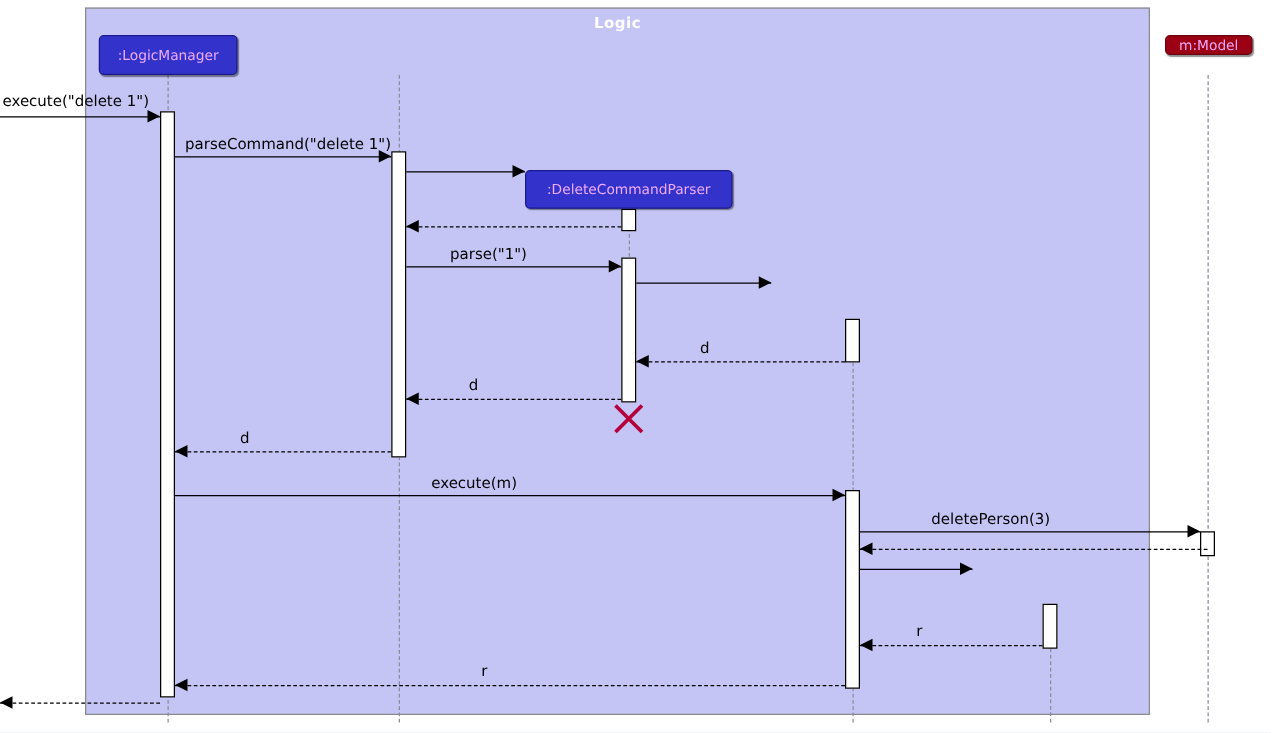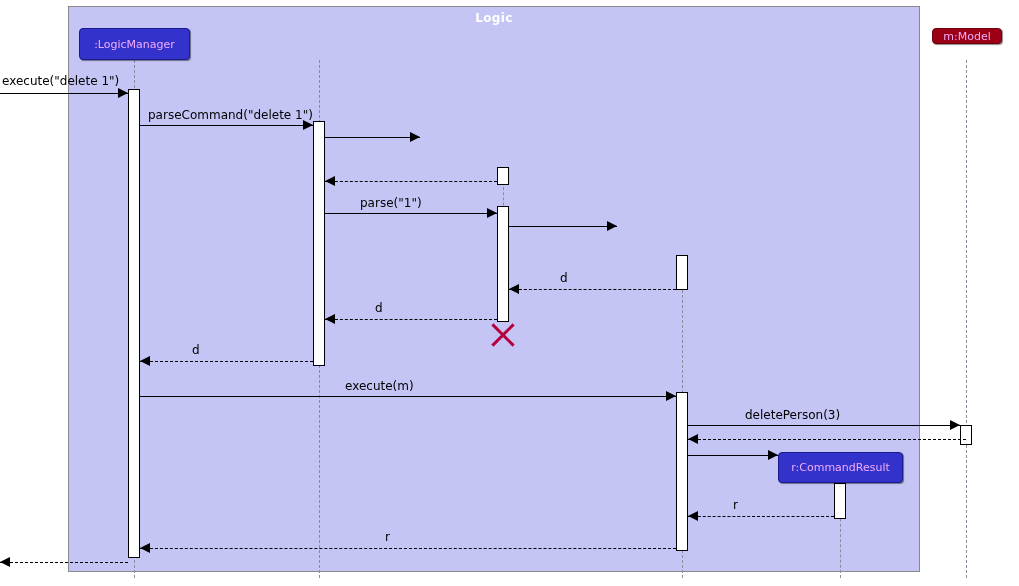--- a/index.html
+++ b/index.html
@@ -171,20 +171,20 @@
     <div class="arrowhead left" style="top: 511px; left: 688px;"></div>
     <div class="msg-label" style="left: 733px; top: 498px;">r</div>
     <div class="msg-line ret" style="left: 140px; top: 548px; width: 536px;"></div>
     <div class="arrowhead left" style="top: 543px; left: 140px;"></div>
     <div class="msg-label" style="left: 385px; top: 530px;">r</div>
     <div class="msg-line ret" style="left: 0px; top: 562px; width: 128px;"></div>
     <div class="arrowhead left" style="top: 557px; left: 0px;"></div>
     <div class="actor logic-actor" style="left: 79px; top: 28px; width: 111px; height: 32px; background: rgb(51, 51, 204);">
       <span>:LogicManager</span>
     </div>
-    <div class="actor logic-actor" style="left: 778px; top: 452px; width: 125px; height: 31px; background: rgb(51, 51, 204);">
-      <span>r:CommandResult</span>
+    <div class="actor logic-actor" style="left: 420px; top: 136px; width: 166px; height: 31px; background: rgb(51, 51, 204);">
+      <span>:DeleteCommandParser</span>
     </div>
     <div class="actor model-actor" style="left: 932px; top: 28px; width: 70px; height: 16px; background: rgb(155, 0, 20);">
       <span>m:Model</span>
     </div>
     <div class="destroy-x" style="left: 490px; top: 322px; width: 26px; height: 26px;"></div>
   </div>
 
 </body></html>

